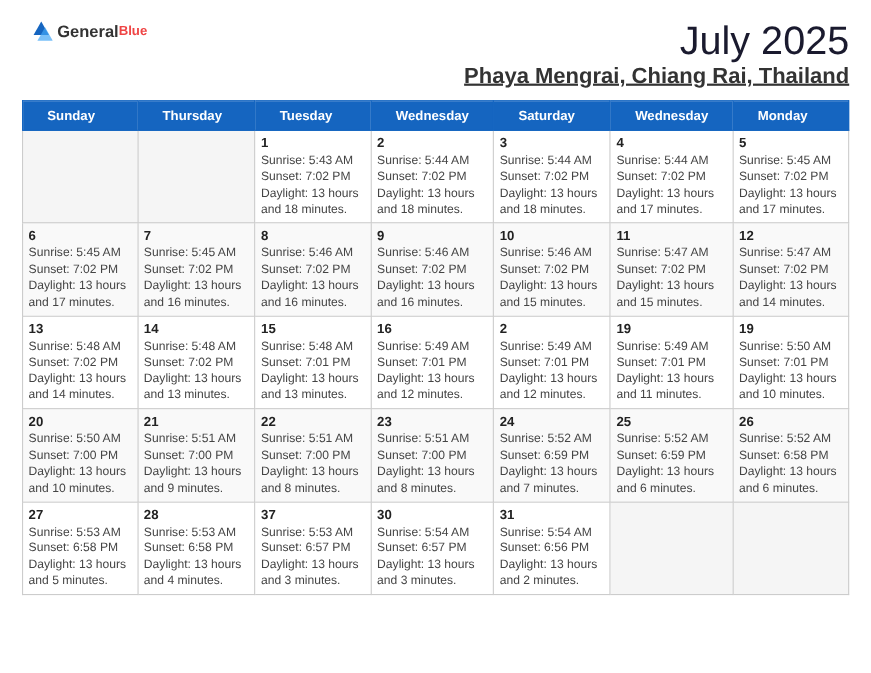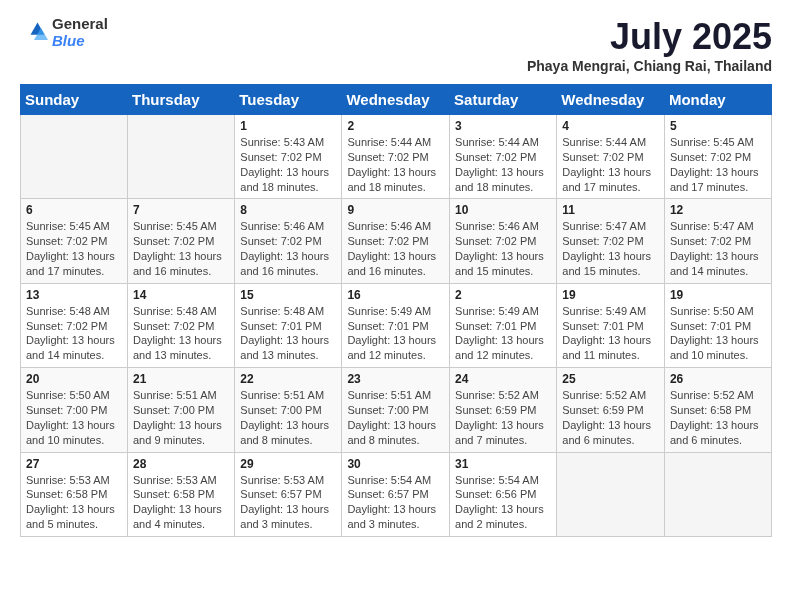--- a/index.html
+++ b/index.html
@@ -15,62 +15,63 @@
       justify-content: space-between;
       align-items: flex-start;
       margin-bottom: 10px;
     }
     .logo {
       display: flex;
       align-items: center;
     }
     .logo-text {
       display: flex;
-      flex-direction: column;
+      flex-direction: row;
       line-height: 1.1;
+      text-align: right;
     }
     .logo-general {
       font-size: 15px;
       font-weight: bold;
       color: #333;
     }
     .logo-blue {
-      font-size: 15px;
-      font-weight: bold;
-      color: #3b82f6;
-      font-style: italic;
+      font-size: 12px;
+      font-weight: bold;
+      color: #ef4444;
     }
     .logo-icon {
       width: 28px;
       height: 28px;
       margin-right: 4px;
     }
     .title-section {
       text-align: right;
     }
     .month-title {
       font-size: 36px;
       color: #1a1a2e;
-      font-weight: bold;
+      font-weight: normal;
     }
     .subtitle {
-      font-size: 14px;
+      font-size: 20px;
       color: #333;
       font-weight: bold;
+      text-decoration: underline;
     }
     .calendar {
       width: 100%;
       border-collapse: collapse;
       border: 1px solid #ccc;
     }
     .calendar th {
       background: #1565c0;
       color: white;
-      padding: 6px 4px;
-      font-size: 15px;
+      padding: 6px 22px;
+      font-size: 12px;
       font-weight: bold;
       border: 1px solid #1565c0;
       text-align: left;
       margin-left: 36px;
     }
     .calendar td {
       vertical-align: top;
       border: 1px solid #ccc;
       padding: 4px 5px;
       width: 108px;
@@ -304,21 +305,21 @@
 Sunset: 6:58 PM
 Daylight: 13 hours and 5 minutes.</div>
         </td>
         <td>
           <span class="day-num">28</span>
           <div class="cell-content" style="white-space: pre-line;">Sunrise: 5:53 AM
 Sunset: 6:58 PM
 Daylight: 13 hours and 4 minutes.</div>
         </td>
         <td>
-          <span class="day-num">29</span>
+          <span class="day-num">37</span>
           <div class="cell-content" style="white-space: pre-line;">Sunrise: 5:53 AM
 Sunset: 6:57 PM
 Daylight: 13 hours and 3 minutes.</div>
         </td>
         <td>
           <span class="day-num">30</span>
           <div class="cell-content" style="white-space: pre-line;">Sunrise: 5:54 AM
 Sunset: 6:57 PM
 Daylight: 13 hours and 3 minutes.</div>
         </td>

